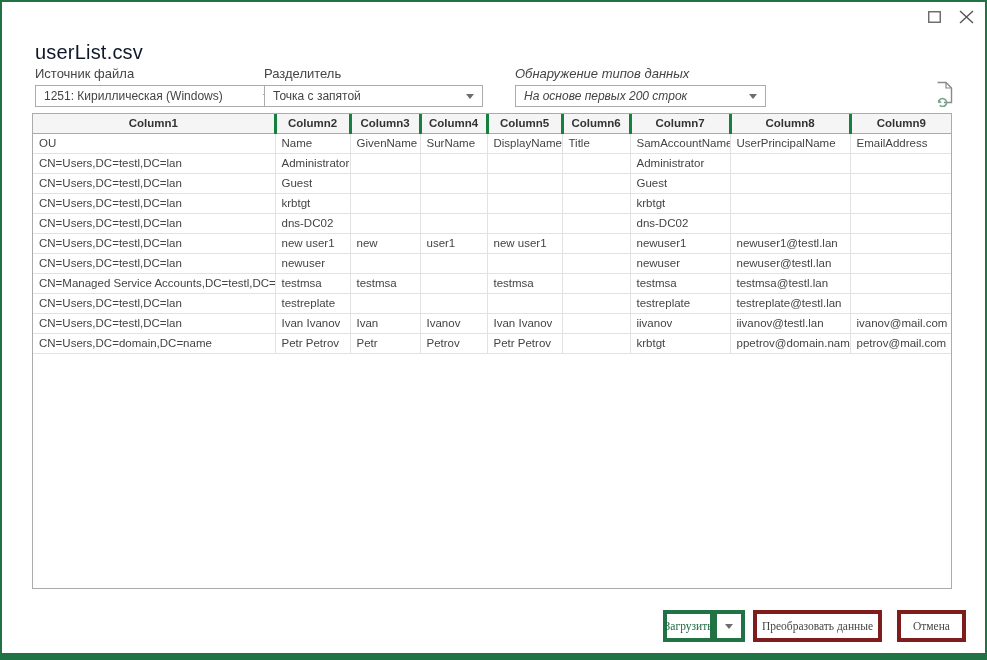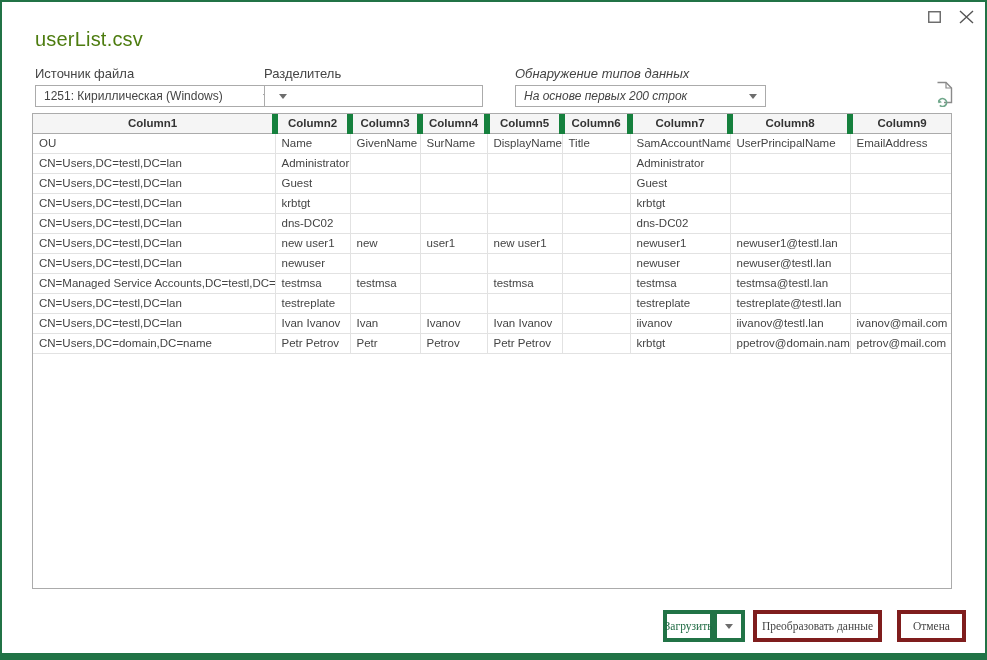--- a/index.html
+++ b/index.html
@@ -11,41 +11,41 @@
   }
   .dialog {
     position:absolute; inset:0; background:#fff;
     border:2px solid #217346; border-bottom-width:7px;
   }
   
   .win-controls { position:absolute; top:6px; right:10px; display:flex; gap:14px; align-items:center; }
   .win-btn { width:18px; height:18px; display:flex; align-items:center; justify-content:center;
              background:transparent; border:none; cursor:pointer; padding:0; }
   
-  .page-title { position:absolute; left:33px; top:26px; font-size:20px; font-weight:300;
-                color:#4d7c0f; letter-spacing:0.2px; }
+  .page-title { position:absolute; left:33px; top:39px; font-size:20px; font-weight:300;
+                color:#0f172a; letter-spacing:0.2px; }
   
   .field { position:absolute; top:64px; }
   .field label { display:block; font-size:13px; color:#444; margin-bottom:4px; }
   .combo { height:22px; background:#fff; border:1px solid #ababab; display:flex;
            align-items:center; padding:0 8px; font-size:12px; color:#444; cursor:pointer; }
   .combo .combo-value { flex:1 1 auto; white-space:nowrap; overflow:hidden; }
   .arrow-down { width:0; height:0; border-left:4px solid transparent; border-right:4px solid transparent;
                 border-top:5px solid #6d6d6d; flex:0 0 auto; margin-left:6px; }
   #field-origin { left:33px; } #field-origin .combo { width:245px; }
   #field-delim  { left:262px; } #field-delim .combo { width:219px; }
   #field-types  { left:513px;font-style:italic; } #field-types .combo { width:251px; }
   
   .refresh-btn { position:absolute; left:931px; top:79px; width:24px; height:26px;
                  background:transparent; border:none; cursor:pointer; padding:0; }
   
   .table-wrap { position:absolute; left:30px; top:111px; width:920px; height:476px;
                 border:1px solid #ababab; background:#fff; overflow:hidden; }
   table { border-collapse:collapse; table-layout:fixed; width:918px; }
-  th { height:19px; background:#f5f5f5; border-right:6px solid #15803d; border-bottom:1px solid #ababab;
+  th { height:19px; background:#f5f5f5; border-right:3px solid #15803d; border-bottom:1px solid #ababab;
        font-size:11.5px; font-weight:bold; color:#333; text-align:center; padding:0 4px;
        white-space:nowrap; overflow:hidden; }
   td { height:20px; border-right:1px solid #e2e2e2; border-bottom:1px solid #e2e2e2;
        font-size:11.5px; color:#444; text-align:left; padding:0 6px;
        white-space:nowrap; overflow:hidden; }
   th:last-child, td:last-child { border-right:none; }
   
   .btn { position:absolute; top:608px; height:23px; background:#fff; border:4px solid #7f1d1d;
          font-family:Liberation Serif, serif; font-size:11.5px; color:#444; cursor:pointer;
          display:flex; align-items:center; justify-content:center; white-space:nowrap; padding:12px; }
@@ -78,20 +78,21 @@
     <label>Источник файла</label>
     <div class="combo">
       <span class="combo-value">1251: Кириллическая (Windows)</span>
       <span class="arrow-down"></span>
     </div>
   </div>
 
   <div class="field" id="field-delim">
     <label>Разделитель</label>
     <div class="combo">
+      <span class="combo-value">Точка с запятой</span>
       <span class="arrow-down"></span>
     </div>
   </div>
 
   <div class="field" id="field-types">
     <label>Обнаружение типов данных</label>
     <div class="combo">
       <span class="combo-value">На основе первых 200 строк</span>
       <span class="arrow-down"></span>
     </div>

